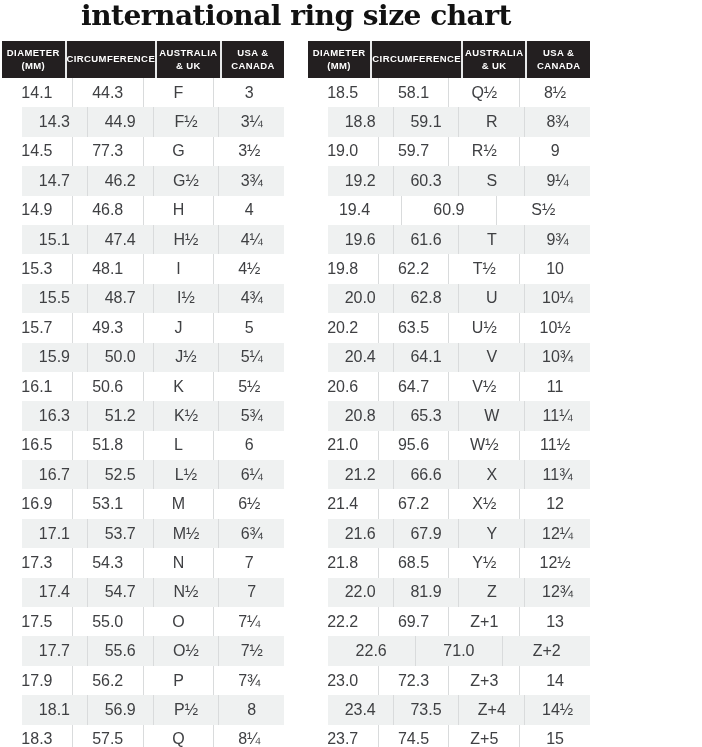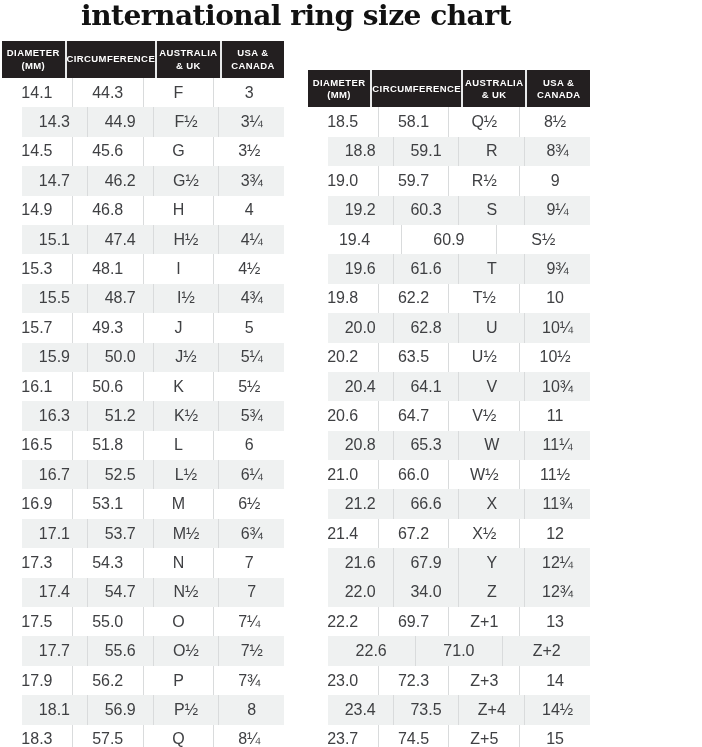--- a/index.html
+++ b/index.html
@@ -72,21 +72,21 @@
             <div class="td">3</div>
           </div>
           <div class="tr alt">
             <div class="td">14.3</div>
             <div class="td">44.9</div>
             <div class="td">F½</div>
             <div class="td">3¼</div>
           </div>
           <div class="tr">
             <div class="td">14.5</div>
-            <div class="td">45.6</div>
+            <div class="td">77.3</div>
             <div class="td">G</div>
             <div class="td">3½</div>
           </div>
           <div class="tr alt">
             <div class="td">14.7</div>
             <div class="td">46.2</div>
             <div class="td">G½</div>
             <div class="td">3¾</div>
           </div>
           <div class="tr">
@@ -293,21 +293,21 @@
             <div class="td">11</div>
           </div>
           <div class="tr alt">
             <div class="td">20.8</div>
             <div class="td">65.3</div>
             <div class="td">W</div>
             <div class="td">11¼</div>
           </div>
           <div class="tr">
             <div class="td">21.0</div>
-            <div class="td">66.0</div>
+            <div class="td">95.6</div>
             <div class="td">W½</div>
             <div class="td">11½</div>
           </div>
           <div class="tr alt">
             <div class="td">21.2</div>
             <div class="td">66.6</div>
             <div class="td">X</div>
             <div class="td">11¾</div>
           </div>
           <div class="tr">
@@ -315,23 +315,29 @@
             <div class="td">67.2</div>
             <div class="td">X½</div>
             <div class="td">12</div>
           </div>
           <div class="tr alt">
             <div class="td">21.6</div>
             <div class="td">67.9</div>
             <div class="td">Y</div>
             <div class="td">12¼</div>
           </div>
+          <div class="tr">
+            <div class="td">21.8</div>
+            <div class="td">68.5</div>
+            <div class="td">Y½</div>
+            <div class="td">12½</div>
+          </div>
           <div class="tr alt">
             <div class="td">22.0</div>
-            <div class="td">34.0</div>
+            <div class="td">81.9</div>
             <div class="td">Z</div>
             <div class="td">12¾</div>
           </div>
           <div class="tr">
             <div class="td">22.2</div>
             <div class="td">69.7</div>
             <div class="td">Z+1</div>
             <div class="td">13</div>
           </div>
           <div class="tr alt">

